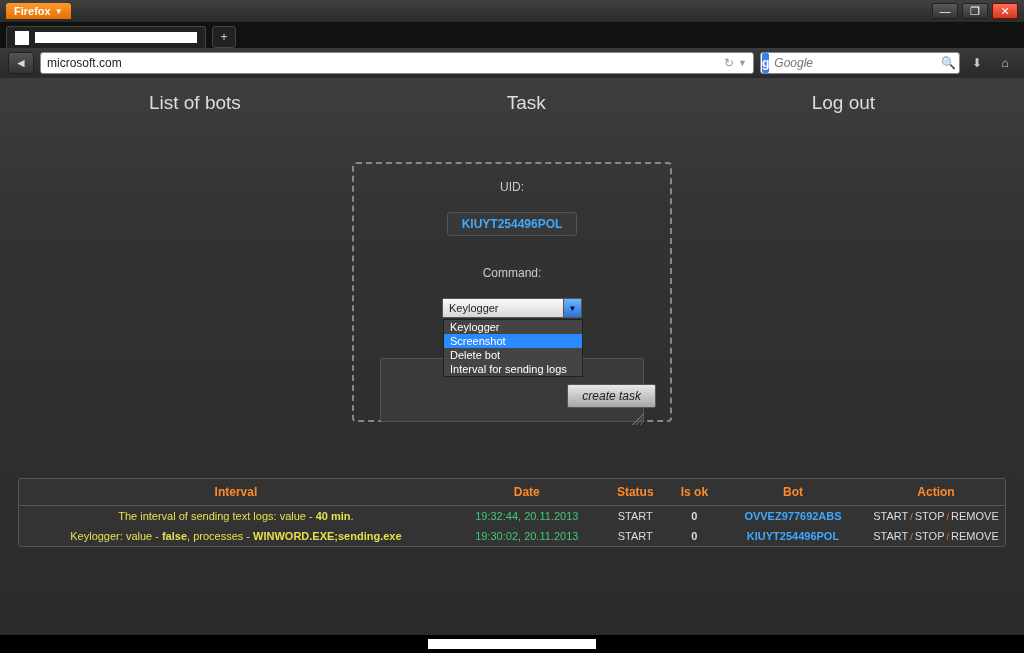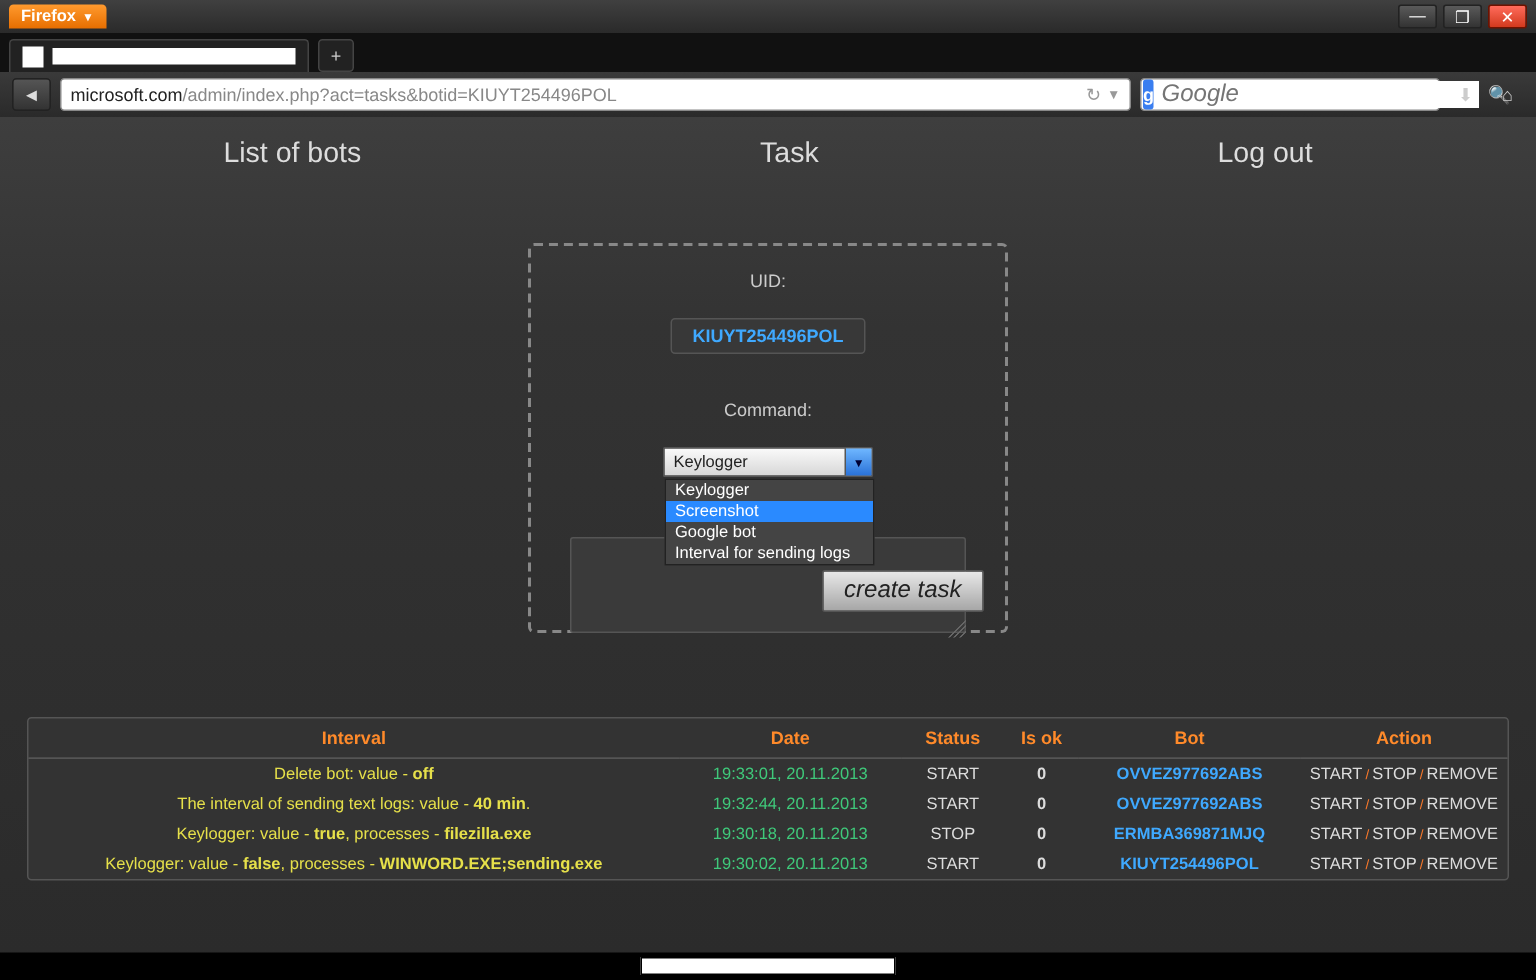--- a/index.html
+++ b/index.html
@@ -70,21 +70,21 @@
   .urlbar .refresh { color:#999; font-size:12px; }
   .urlbar .dd { color:#999; font-size:9px; margin-left:4px; }
   .searchwrap {
     width:200px; height:22px; display:flex; align-items:center; background:#fff; border:1px solid #888; border-radius:3px;
   }
   .searchwrap .glogo {
     width:20px; height:20px; background:#3a7ef0; display:flex; align-items:center; justify-content:center;
     color:#fff; font-weight:bold; font-size:12px; border-radius:2px; margin:1px;
   }
   .searchwrap input {
-    flex:1; border:none; outline:none; font-size:16px; font-style:italic; color:#888; padding:0 4px;
+    flex:1; border:none; outline:none; font-size:12px; font-style:italic; color:#888; padding:0 4px;
   }
   .searchwrap .mag { color:#888; font-size:12px; padding:0 6px; }
   .dlbtn, .homebtn {
     width:22px; height:22px; display:flex; align-items:center; justify-content:center; color:#ccc;
   }
 
   
   .page {
     position:relative;
     height: calc(653px - 22px - 26px - 30px - 18px);
@@ -142,21 +142,21 @@
   .textarea-wrap { position:relative; }
   .resize-grip {
     position:absolute; right:0; bottom:0; width:12px; height:12px;
     background:
       linear-gradient(135deg, transparent 50%, #666 50%, #666 55%, transparent 55%,
                                transparent 65%, #666 65%, #666 70%, transparent 70%,
                                transparent 80%, #666 80%, #666 85%, transparent 85%);
   }
   .createbtn {
     position:absolute; right:14px; bottom:12px;
-    padding:4px 14px; color:#222; font-size:16px; font-style:italic;
+    padding:4px 14px; color:#222; font-size:12px; font-style:italic;
     background: linear-gradient(#e8e8e8,#a6a6a6);
     border:1px solid #555; border-radius:2px;
   }
 
   .tablewrap {
     margin:56px 18px 0;
     border:1px solid #555; border-radius:3px;
     background:#333;
   }
   table { width:100%; border-collapse:collapse; }
@@ -203,21 +203,20 @@
     <div class="favicon"></div>
     <div class="label"></div>
   </div>
   <div class="newtab">+</div>
 </div>
 
 <div class="toolbar">
   <div class="navbtn">◄</div>
   <div class="urlbar">
     <span class="host">microsoft.com</span>
-    <span class="path">/admin/index.php?act=tasks&amp;botid=KIUYT254496POL</span>
     <span class="spacer"></span>
     <span class="refresh">↻</span>
     <span class="dd">▼</span>
   </div>
   <div class="searchwrap">
     <div class="glogo">g</div>
     <input placeholder="Google" style="">
     <span class="mag">🔍</span>
   </div>
   <div class="dlbtn">⬇</div>
@@ -236,21 +235,21 @@
     <div class="lbl">UID:</div>
     <div class="uidbox">KIUYT254496POL</div>
 
     <div class="lbl" style="margin-top:18px">Command:</div>
     <div class="selectbox">
       <div class="selval">Keylogger</div>
       <div class="selbtn">▼</div>
       <div class="dropdown" id="cmd-dropdown">
           <div class="opt">Keylogger</div>
           <div class="opt hl">Screenshot</div>
-          <div class="opt">Google bot</div>
+          <div class="opt">Delete bot</div>
           <div class="opt">Interval for sending logs</div>
         </div>
     </div>
 
     <div class="textarea-wrap">
       <textarea class="textarea" style=""></textarea>
       <div class="resize-grip"></div>
     </div>
 
     <button class="createbtn">create task</button>
@@ -263,41 +262,25 @@
           <td class="col-cmd">Interval</td>
           <td style="width:15%">Date</td>
           <td style="width:7%">Status</td>
           <td style="width:5%">Is ok</td>
           <td style="width:15%">Bot</td>
           <td style="width:14%">Action</td>
         </tr>
       </thead>
       <tbody id="tasks-body">
           <tr>
-            <td class="col-cmd cmdcell">Delete bot: value - <b>off</b></td>
-            <td class="col-date">19:33:01, 20.11.2013</td>
-            <td class="col-status">START</td>
-            <td class="col-ok">0</td>
-            <td class="col-bot">OVVEZ977692ABS</td>
-            <td class="col-act"><span class="actlink">START</span><span class="actsep">/</span><span class="actlink">STOP</span><span class="actsep">/</span><span class="actlink">REMOVE</span></td>
-          </tr>
-          <tr>
             <td class="col-cmd cmdcell">The interval of sending text logs: value - <b>40 min</b>.</td>
             <td class="col-date">19:32:44, 20.11.2013</td>
             <td class="col-status">START</td>
             <td class="col-ok">0</td>
             <td class="col-bot">OVVEZ977692ABS</td>
-            <td class="col-act"><span class="actlink">START</span><span class="actsep">/</span><span class="actlink">STOP</span><span class="actsep">/</span><span class="actlink">REMOVE</span></td>
-          </tr>
-          <tr>
-            <td class="col-cmd cmdcell">Keylogger: value - <b>true</b>, processes - <b>filezilla.exe</b></td>
-            <td class="col-date">19:30:18, 20.11.2013</td>
-            <td class="col-status">STOP</td>
-            <td class="col-ok">0</td>
-            <td class="col-bot">ERMBA369871MJQ</td>
             <td class="col-act"><span class="actlink">START</span><span class="actsep">/</span><span class="actlink">STOP</span><span class="actsep">/</span><span class="actlink">REMOVE</span></td>
           </tr>
           <tr>
             <td class="col-cmd cmdcell">Keylogger: value - <b>false</b>, processes - <b>WINWORD.EXE;sending.exe</b></td>
             <td class="col-date">19:30:02, 20.11.2013</td>
             <td class="col-status">START</td>
             <td class="col-ok">0</td>
             <td class="col-bot">KIUYT254496POL</td>
             <td class="col-act"><span class="actlink">START</span><span class="actsep">/</span><span class="actlink">STOP</span><span class="actsep">/</span><span class="actlink">REMOVE</span></td>
           </tr>

